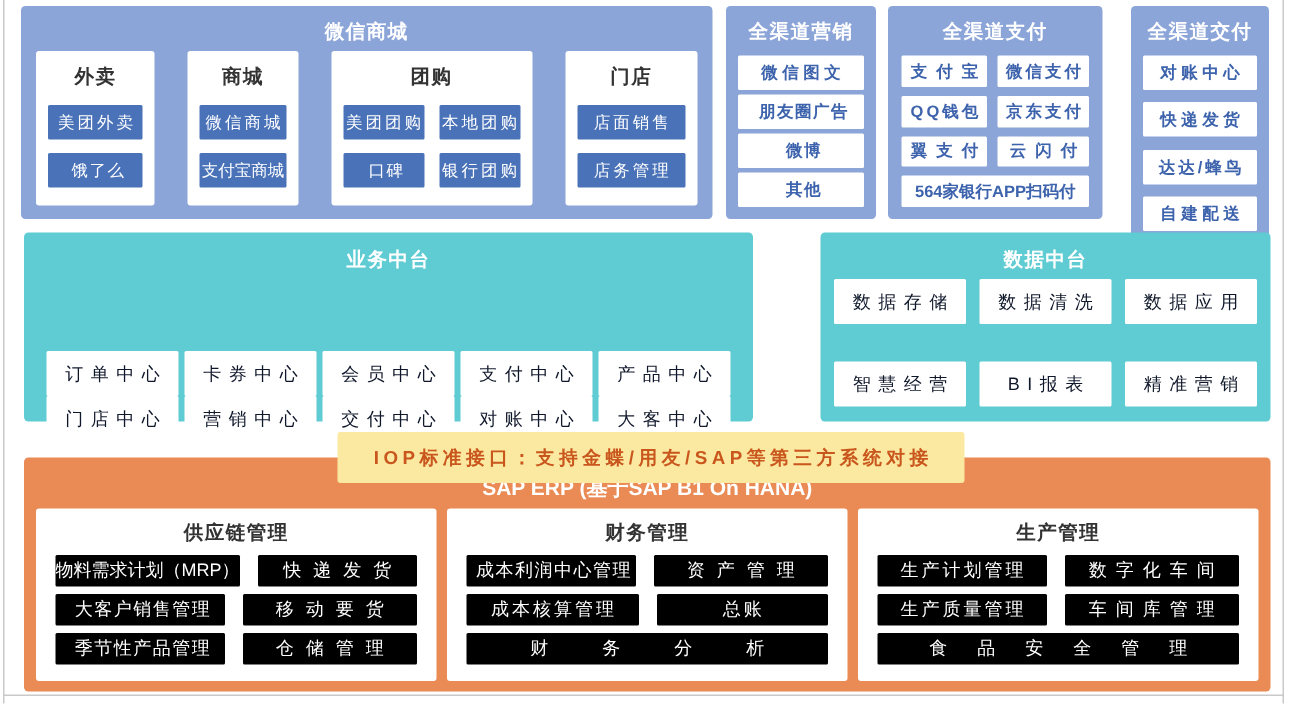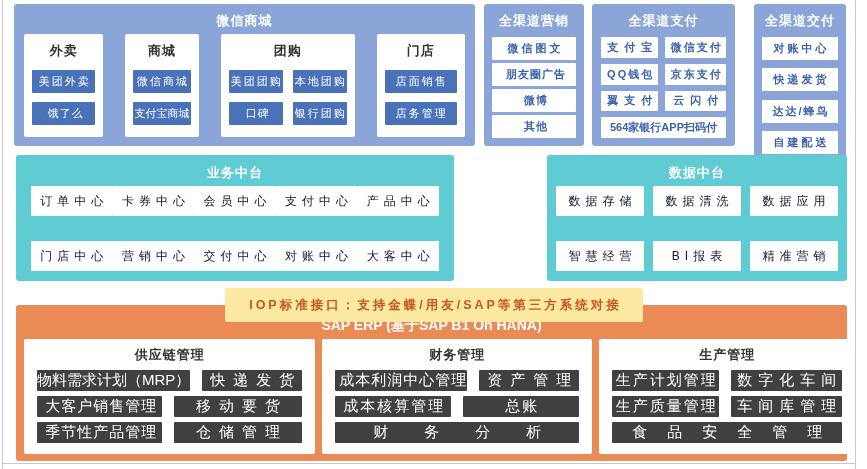--- a/index.html
+++ b/index.html
@@ -49,21 +49,21 @@
   .stack { flex:1; display:flex; flex-direction:column; justify-content:space-between; margin-top:3px; }
   .pay-grid { flex:1; display:grid; grid-template-columns:1fr 1.06fr; gap:6px 7px; margin-top:3px; }
   .pay-grid .chip { height:auto; }
   .span2 { grid-column:1 / 3; }
 
   
   .tealbox {
     position:absolute; background:#5FCBD3; border-radius:3px;
     padding:7px 15px 10px; display:flex; flex-direction:column;
   }
-  .box-business { left:16px;  top:155px; width:438px; height:126px; }
+  .box-business { left:16px;  top:155px; width:486px; height:126px;gap:48px; }
   .box-dataplat { left:547px; top:155px; width:300px; height:126px; padding:7px 9px 10px;justify-content:flex-end; }
   .tealbox-title { color:#fff; font-weight:bold; font-size:13px; letter-spacing:1px; text-align:center; flex:0 0 24px; line-height:22px; }
   .trows { flex:1; display:flex; flex-direction:column; justify-content:space-between; }
   .trow { display:flex; justify-content:space-between; }
   .tchip {
     background:#fff; color:#0f172a; font-size:12px; height:30px; border-radius:1px;
     display:flex; align-items:center; justify-content:center; white-space:nowrap;
   }
   .box-business .tchip { width:88px; }
   .box-dataplat .tchip { width:88px; }
@@ -82,21 +82,21 @@
   }
   .erp-title { color:#fff; font-weight:bold; font-size:14px; text-align:center; flex:0 0 24px; line-height:20px; }
   .erp-panels { flex:1; display:flex; gap:7px; }
   .panel {
     background:#fff; border-radius:2px; flex:1; padding:4px 13px 8px;
     display:flex; flex-direction:column;
   }
   .panel-title { font-size:13px; font-weight:bold; color:#333; text-align:center; letter-spacing:1px; flex:0 0 24px; line-height:24px; }
   .prow { flex:1; display:flex; gap:12px; align-items:center; }
   .ochip {
-    background:#404040; color:#fff; flex:1; height:21px; font-size:15px; border-radius:1px;
+    background:#000000; color:#fff; flex:1; height:21px; font-size:12px; border-radius:1px;
     display:flex; align-items:center; justify-content:center; white-space:nowrap;
   }
 
   
   .ls0 { letter-spacing:0; }
   .ls1 { letter-spacing:1px; padding-left:4px; }
   .ls2 { letter-spacing:2px; padding-left:2px; }
   .ls3 { letter-spacing:3px; padding-left:3px; }
   .ls5 { letter-spacing:5px; padding-left:5px; }
   .ls6 { letter-spacing:6px; padding-left:6px; }

